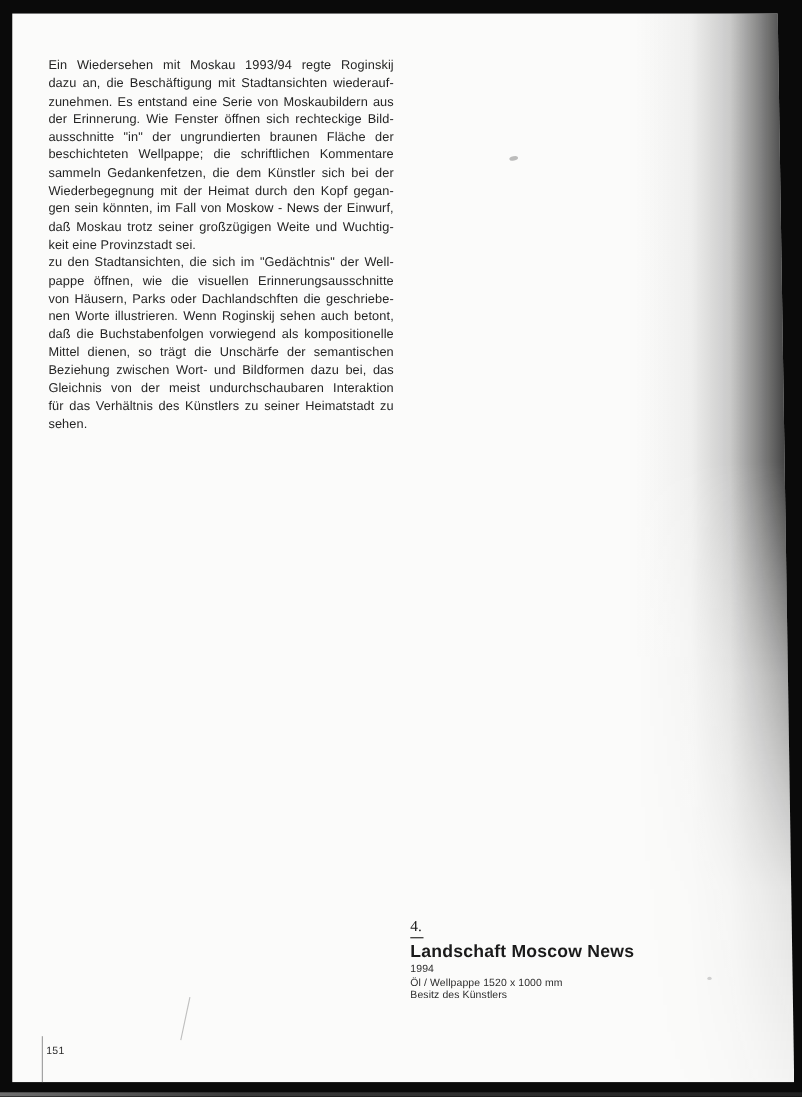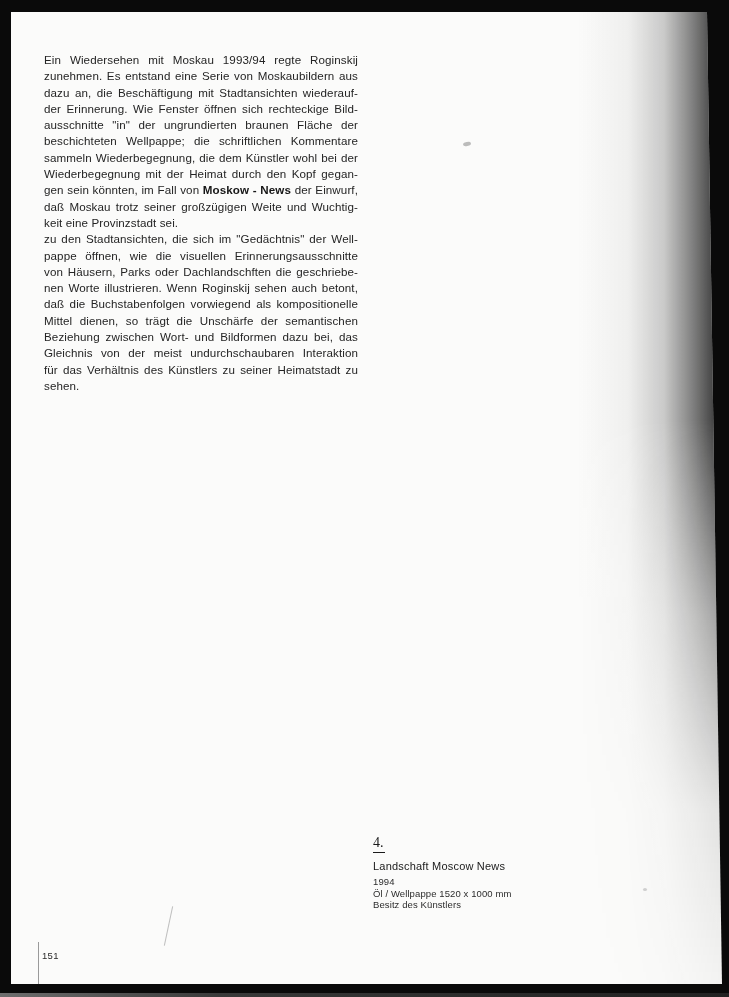--- a/index.html
+++ b/index.html
@@ -42,38 +42,38 @@
     position:absolute;
     left:33px;top:40px;
     width:314px;
     font-size:11.6px;
     line-height:16.3px;
     letter-spacing:0.1px;
     color:#242424;
   }
   .tline{text-align:justify;}
   .tline.just{text-align-last:justify;}
-  .tline .b{font-weight:bold;color:#161616;}
+  .tline .b{font-weight:normal;color:#161616;}
   .caption{
     position:absolute;
     left:362px;top:821px;
     color:#1a1a1a;
   }
   .caption-number{
     display:inline-block;
     font-family:"Liberation Serif", serif;
     font-size:14px;
     line-height:16px;
     border-bottom:1px solid #1a1a1a;
     padding:0 1px 1px 0;
   }
   .caption-title{
     margin-top:6px;
-    font-size:11px;
-    font-weight:normal;
+    font-size:16px;
+    font-weight:bold;
     line-height:14px;
     letter-spacing:0.2px;
   }
   .caption-year{margin-top:3px;}
   .caption-year,.caption-medium,.caption-credit{
     font-size:9.5px;
     line-height:11.5px;
     color:#2c2c2c;
     letter-spacing:0.1px;
   }
@@ -119,26 +119,26 @@
   }
 </style>
 </head>
 <body>
 
 <div class="scan">
   <div class="page">
 
     <div class="body-text">
         <div class="tline just"><span>Ein Wiedersehen mit Moskau 1993/94 regte Roginskij</span></div>
+        <div class="tline just"><span>dazu an, die Beschäftigung mit Stadtansichten wiederauf-</span></div>
         <div class="tline just"><span>zunehmen. Es entstand eine Serie von Moskaubildern aus</span></div>
-        <div class="tline just"><span>dazu an, die Beschäftigung mit Stadtansichten wiederauf-</span></div>
         <div class="tline just"><span>der Erinnerung. Wie Fenster öffnen sich rechteckige Bild-</span></div>
         <div class="tline just"><span>ausschnitte "in" der ungrundierten braunen Fläche der</span></div>
         <div class="tline just"><span>beschichteten Wellpappe; die schriftlichen Kommentare</span></div>
-        <div class="tline just"><span>sammeln Wiederbegegnung, die dem Künstler wohl bei der</span></div>
+        <div class="tline just"><span>sammeln Gedankenfetzen, die dem Künstler sich bei der</span></div>
         <div class="tline just"><span>Wiederbegegnung mit der Heimat durch den Kopf gegan-</span></div>
         <div class="tline just"><span>gen sein könnten, im Fall von </span><span class="b">Moskow - News</span><span> der Einwurf,</span></div>
         <div class="tline just"><span>daß Moskau trotz seiner großzügigen Weite und Wuchtig-</span></div>
         <div class="tline"><span>keit eine Provinzstadt sei.</span></div>
         <div class="tline just"><span>zu den Stadtansichten, die sich im "Gedächtnis" der Well-</span></div>
         <div class="tline just"><span>pappe öffnen, wie die visuellen Erinnerungsausschnitte</span></div>
         <div class="tline just"><span>von Häusern, Parks oder Dachlandschften die geschriebe-</span></div>
         <div class="tline just"><span>nen Worte illustrieren. Wenn Roginskij sehen auch betont,</span></div>
         <div class="tline just"><span>daß die Buchstabenfolgen vorwiegend als kompositionelle</span></div>
         <div class="tline just"><span>Mittel dienen, so trägt die Unschärfe der semantischen</span></div>

